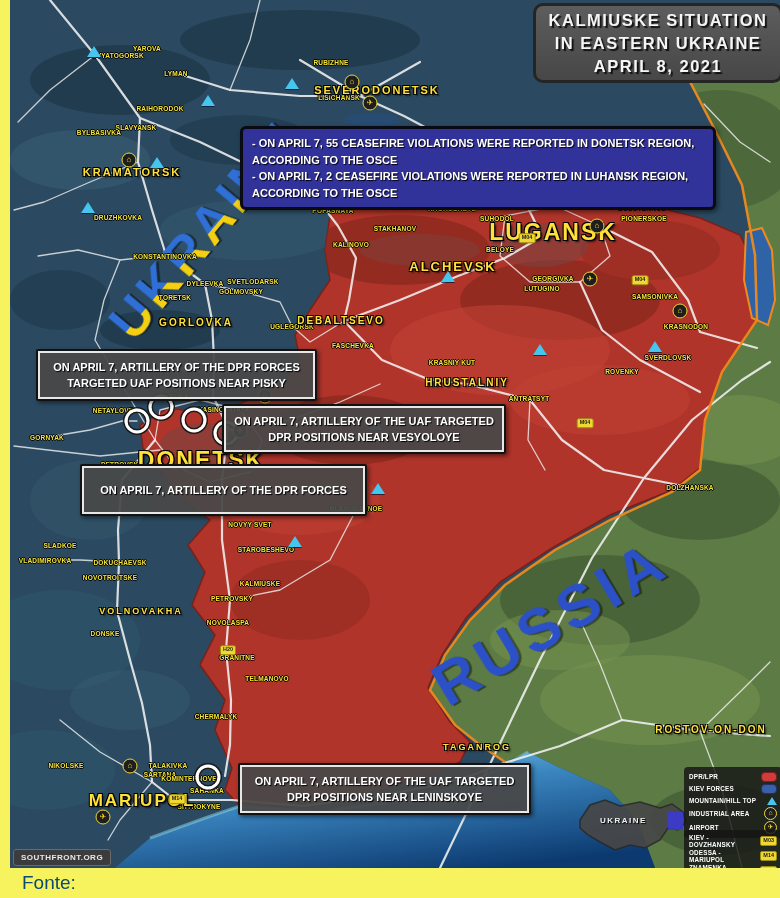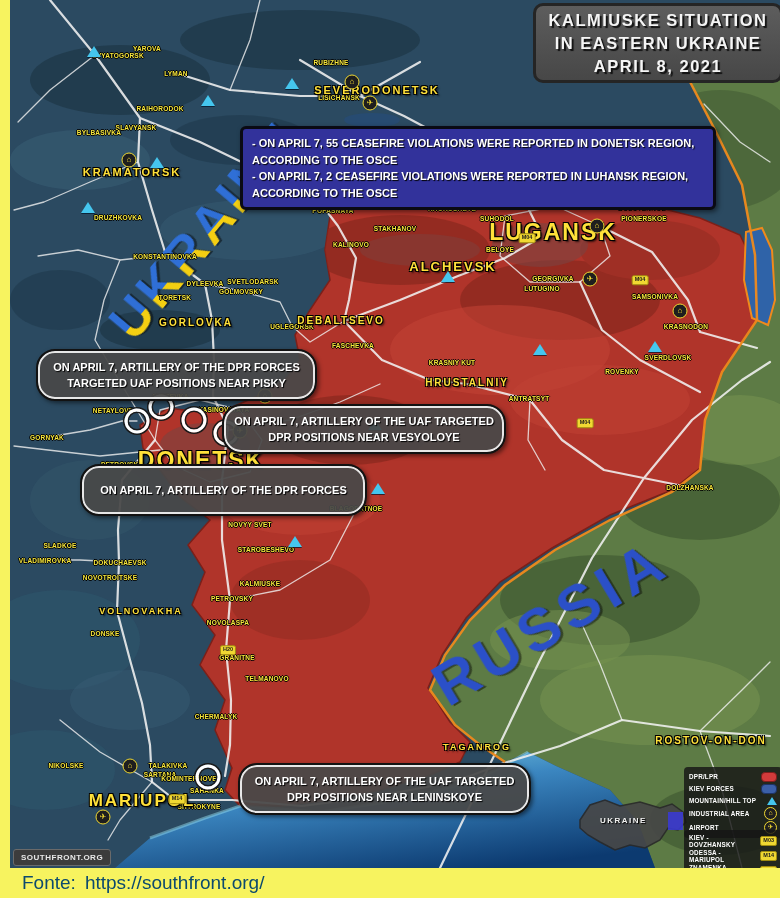--- a/index.html
+++ b/index.html
@@ -41,21 +41,21 @@
   .map-icon{position:absolute;width:13px;height:13px;border-radius:50%;transform:translate(-50%,-50%);
     background:#1e1e1e;border:1.5px solid #f0d832;color:#f0d832;font-size:8px;line-height:12px;
     text-align:center;font-weight:bold;}
   .road-badge{position:absolute;transform:translate(-50%,-50%);background:#f0d832;color:#1c1c1c;
     font-size:5.5px;font-weight:bold;padding:1px 2px;border-radius:2px;border:1px solid #a08c10;
     line-height:1;white-space:nowrap;}
 
   
   .callout{position:absolute;z-index:30;background:rgba(72,72,72,.94);border:2px solid #121212;
     box-shadow:inset 0 0 0 2px rgba(250,250,250,.9), 2px 2px 4px rgba(0,0,0,.5);
-    border-radius:19px;color:#fff;font-weight:bold;font-size:11px;line-height:16px;text-align:center;
+    border-radius:2px;color:#fff;font-weight:bold;font-size:11px;line-height:16px;text-align:center;
     display:flex;flex-direction:column;justify-content:center;padding:3px 6px;
     text-shadow:1px 1px 1px #000;}
 
   
   .osce-box{position:absolute;left:240px;top:126px;width:452px;z-index:35;background:#32329b;
     border:3px solid #0a0a14;border-radius:6px;color:#fff;font-weight:bold;font-size:11px;
     line-height:16.5px;padding:6px 9px;text-shadow:1px 1px 1px #000;
     box-shadow:2px 2px 5px rgba(0,0,0,.5);}
 
   
@@ -276,21 +276,21 @@
         <span class="city" style="font-size: 23px; left: 553px; top: 232px;">LUGANSK</span>
         <span class="city" style="font-size: 23px; left: 201px; top: 460px;">DONETSK</span>
         <span class="city" style="font-size: 17px; left: 142px; top: 801px;">MARIUPOL</span>
         <span class="city" style="font-size: 11px; left: 377px; top: 90px;">SEVERODONETSK</span>
         <span class="city" style="font-size: 13px; left: 453px; top: 266px;">ALCHEVSK</span>
         <span class="city" style="font-size: 11px; left: 132px; top: 172px;">KRAMATORSK</span>
         <span class="city" style="font-size: 10px; left: 196px; top: 322px;">GORLOVKA</span>
         <span class="city" style="font-size: 10px; left: 341px; top: 320px;">DEBALTSEVO</span>
         <span class="city" style="font-size: 10px; left: 467px; top: 382px;">HRUSTALNIY</span>
         <span class="city" style="font-size: 9px; left: 117px; top: 611px; padding-left: 48px;">VOLNOVAKHA</span>
-        <span class="city" style="font-size: 10px; left: 711px; top: 729px; margin-top: 11px;">ROSTOV-ON-DON</span>
+        <span class="city" style="font-size: 10px; left: 711px; top: 729px;">ROSTOV-ON-DON</span>
         <span class="city" style="font-size: 9px; left: 477px; top: 747px;">TAGANROG</span>
       </div>
     <div id="marker-layer">
         <div class="tri" style="left: 94px; top: 57px;"></div>
         <div class="tri" style="left: 208px; top: 106px;"></div>
         <div class="tri" style="left: 292px; top: 89px;"></div>
         <div class="tri" style="left: 157px; top: 168px;"></div>
         <div class="tri" style="left: 88px; top: 213px;"></div>
         <div class="tri" style="left: 448px; top: 282px;"></div>
         <div class="tri" style="left: 540px; top: 355px;"></div>
@@ -385,15 +385,14 @@
         <div>ON APRIL 7, ARTILLERY OF THE DPR FORCES</div>
       </div>
       <div class="callout" style="left: 238px; top: 763px; width: 277px; height: 42px;">
         <div>ON APRIL 7, ARTILLERY OF THE UAF TARGETED</div>
         <div>DPR POSITIONS NEAR LENINSKOYE</div>
       </div>
     </div>
 
   <div class="caption-bar">
     <span>Fonte:</span>
-    <span>https://southfront.org/</span>
   </div>
 </div>
 
 </body></html>

